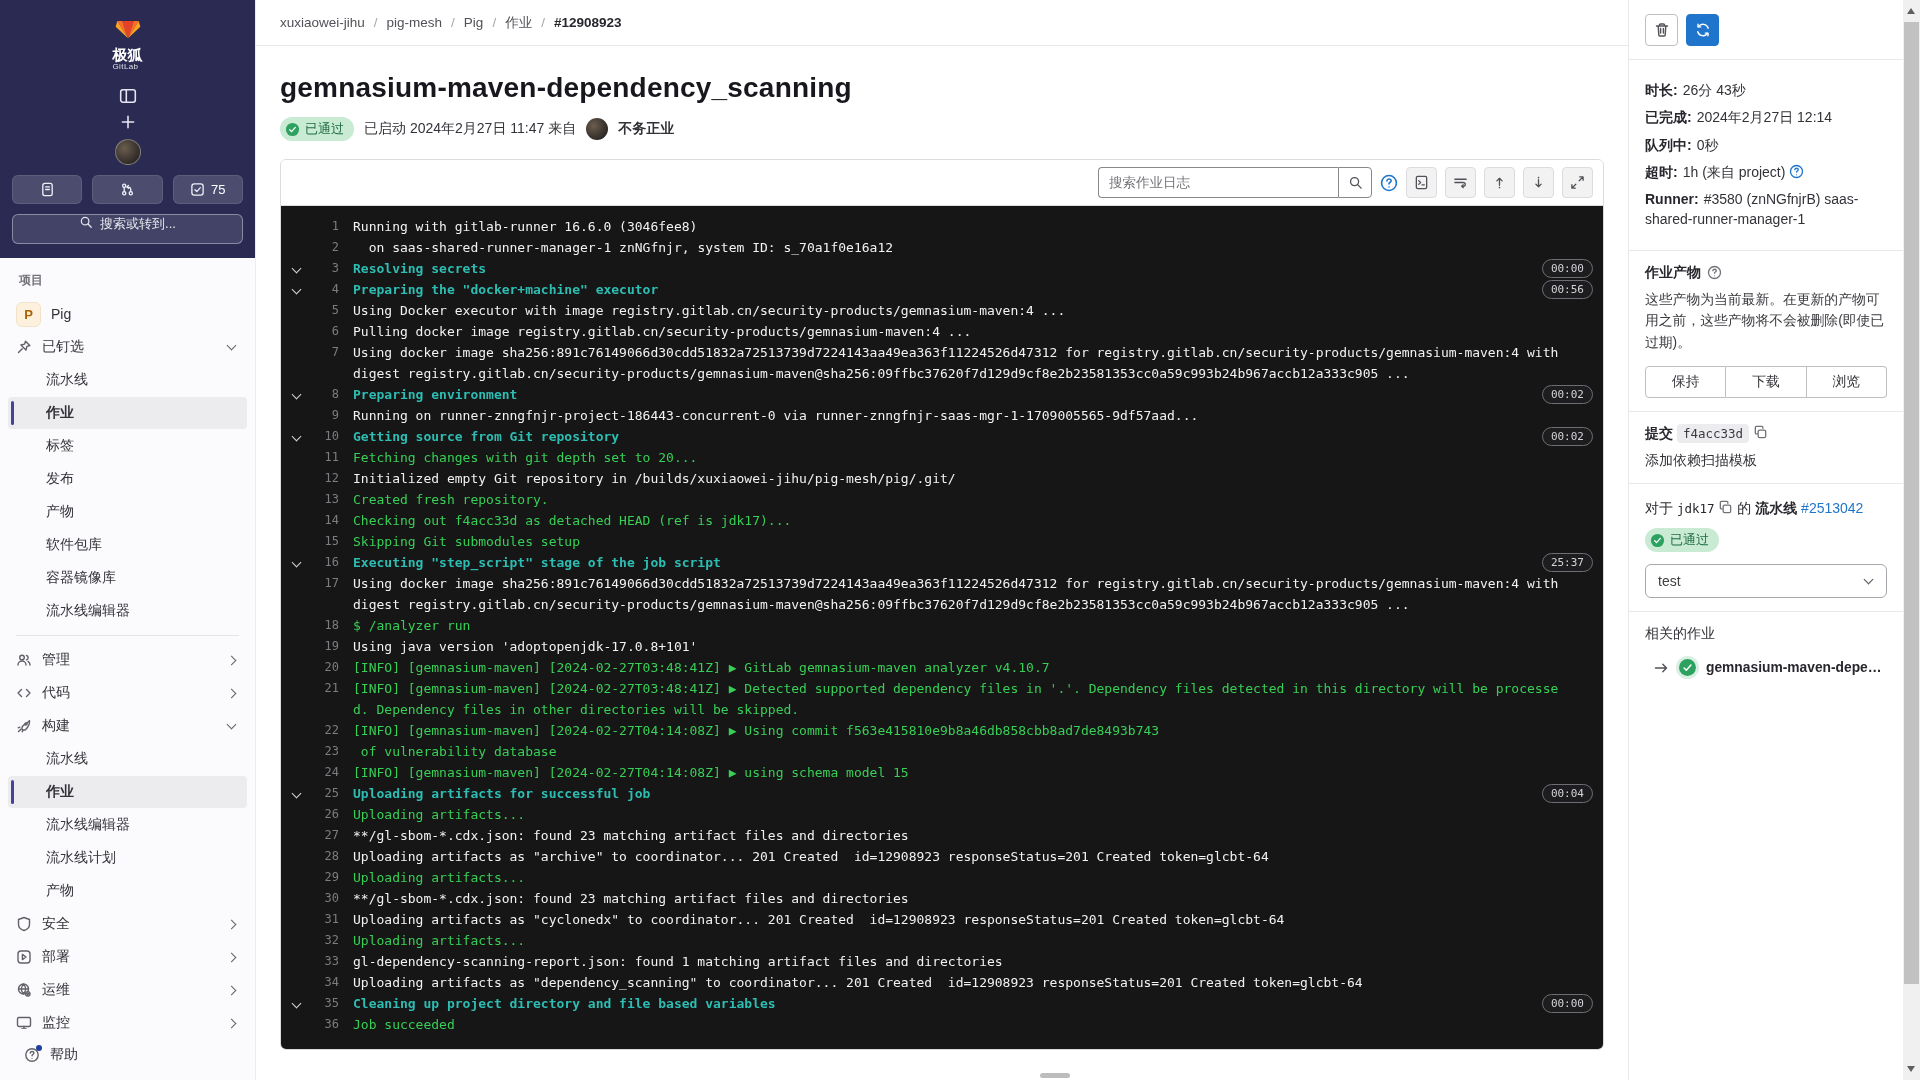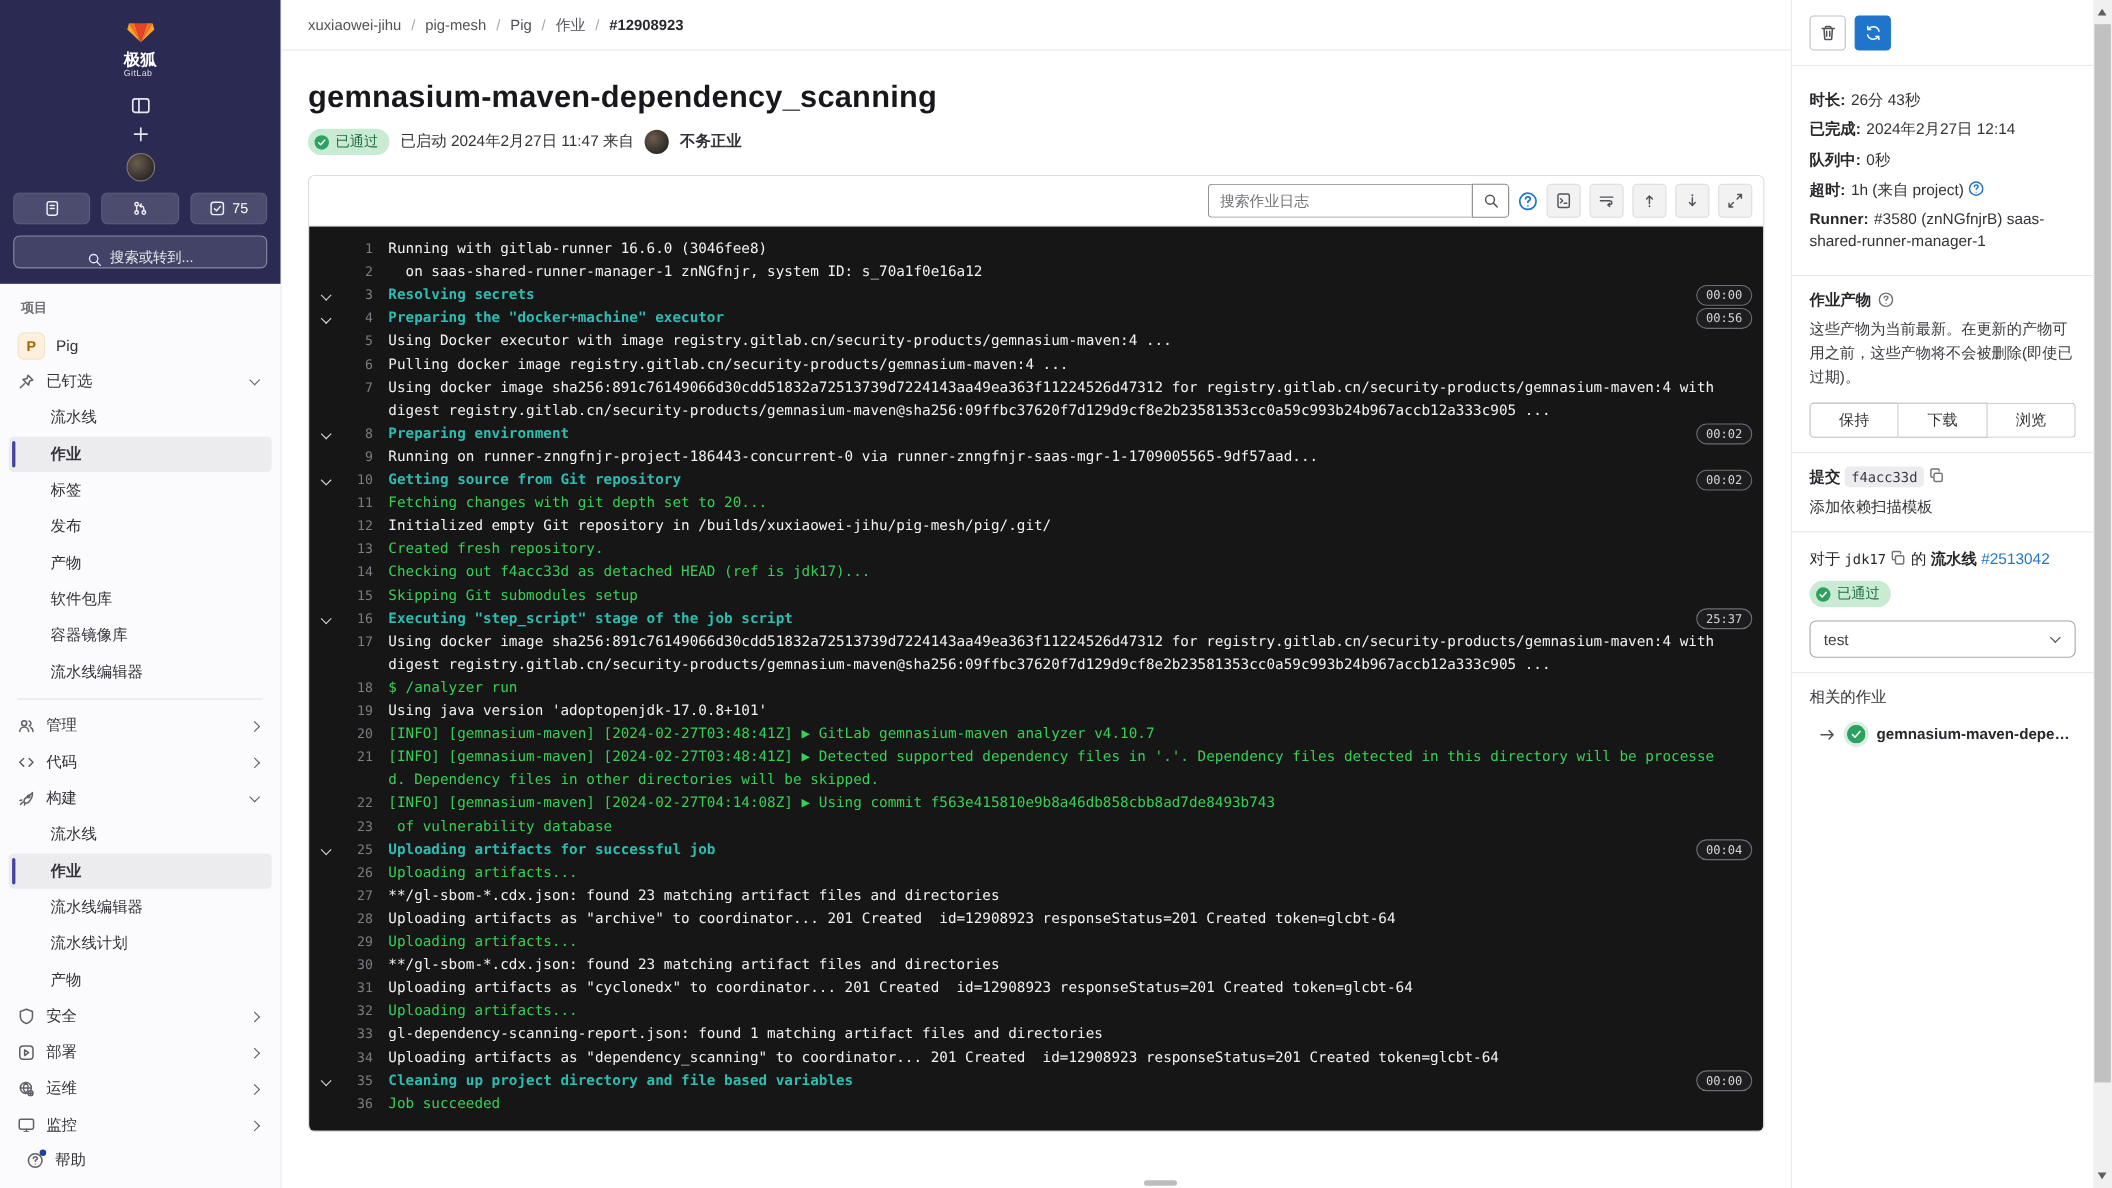--- a/index.html
+++ b/index.html
@@ -25,21 +25,21 @@
   .hd-ic { width:18px; height:18px; color:#e6e6f0; cursor:pointer; }
   .avatar { width:26px; height:26px; border-radius:50%; flex:none;
     background:radial-gradient(circle at 35% 35%, #6b5d4f, #2e2a26 72%);
     border:1px solid rgba(255,255,255,.35); }
   .sb-shortcuts { display:flex; gap:10px; }
   .sb-shortcut { flex:1; height:29px; border-radius:6px; background:rgba(255,255,255,.16);
     border:1px solid rgba(255,255,255,.10); display:flex; align-items:center; justify-content:center;
     gap:6px; color:#fff; font-size:13px; cursor:pointer; }
   .sb-shortcut .icn { width:15px; height:15px; color:#f0f0fa; }
   .sb-search { margin-top:10px; height:30px; border-radius:6px; background:rgba(255,255,255,.12);
-    border:1px solid rgba(255,255,255,.38); display:flex; align-items:flex-end; justify-content:center;
+    border:1px solid rgba(255,255,255,.38); display:flex; align-items:flex-start; justify-content:center;
     gap:7px; color:rgba(255,255,255,.88); font-size:13px; cursor:pointer; }
   .sb-search .icn { width:14px; height:14px; }
 
   .sb-scroll { flex:1; overflow:hidden; padding-bottom:6px; }
   .sb-label { font-size:12px; font-weight:700; color:#737278; padding:14px 19px 8px; }
   .sb-item { display:flex; align-items:center; gap:10px; height:32px; margin:1px 8px;
     padding-left:8px; border-radius:4px; font-size:14px; color:#333238; cursor:pointer;
     position:relative; }
   .sb-item .icn { width:16px; height:16px; color:#626168; }
   .sb-item .lbl { flex:1; white-space:nowrap; overflow:hidden; }
@@ -620,20 +620,25 @@
             <div class="log-row green">
               <span class="lr-chev"></span>
               <span class="lr-num">22</span>
               <span class="lr-text">[INFO] [gemnasium-maven] [2024-02-27T04:14:08Z] ▶ Using commit f563e415810e9b8a46db858cbb8ad7de8493b743</span>
             </div>
             <div class="log-row green">
               <span class="lr-chev"></span>
               <span class="lr-num">23</span>
               <span class="lr-text"> of vulnerability database</span>
             </div>
+            <div class="log-row green">
+              <span class="lr-chev"></span>
+              <span class="lr-num">24</span>
+              <span class="lr-text">[INFO] [gemnasium-maven] [2024-02-27T04:14:08Z] ▶ using schema model 15</span>
+            </div>
             <div class="log-row section">
               <span class="lr-chev">
                 <span class="chev down"></span>
               </span>
               <span class="lr-num">25</span>
               <span class="lr-text">Uploading artifacts for successful job</span>
               <span class="lr-dur">00:04</span>
             </div>
             <div class="log-row green">
               <span class="lr-chev"></span>

